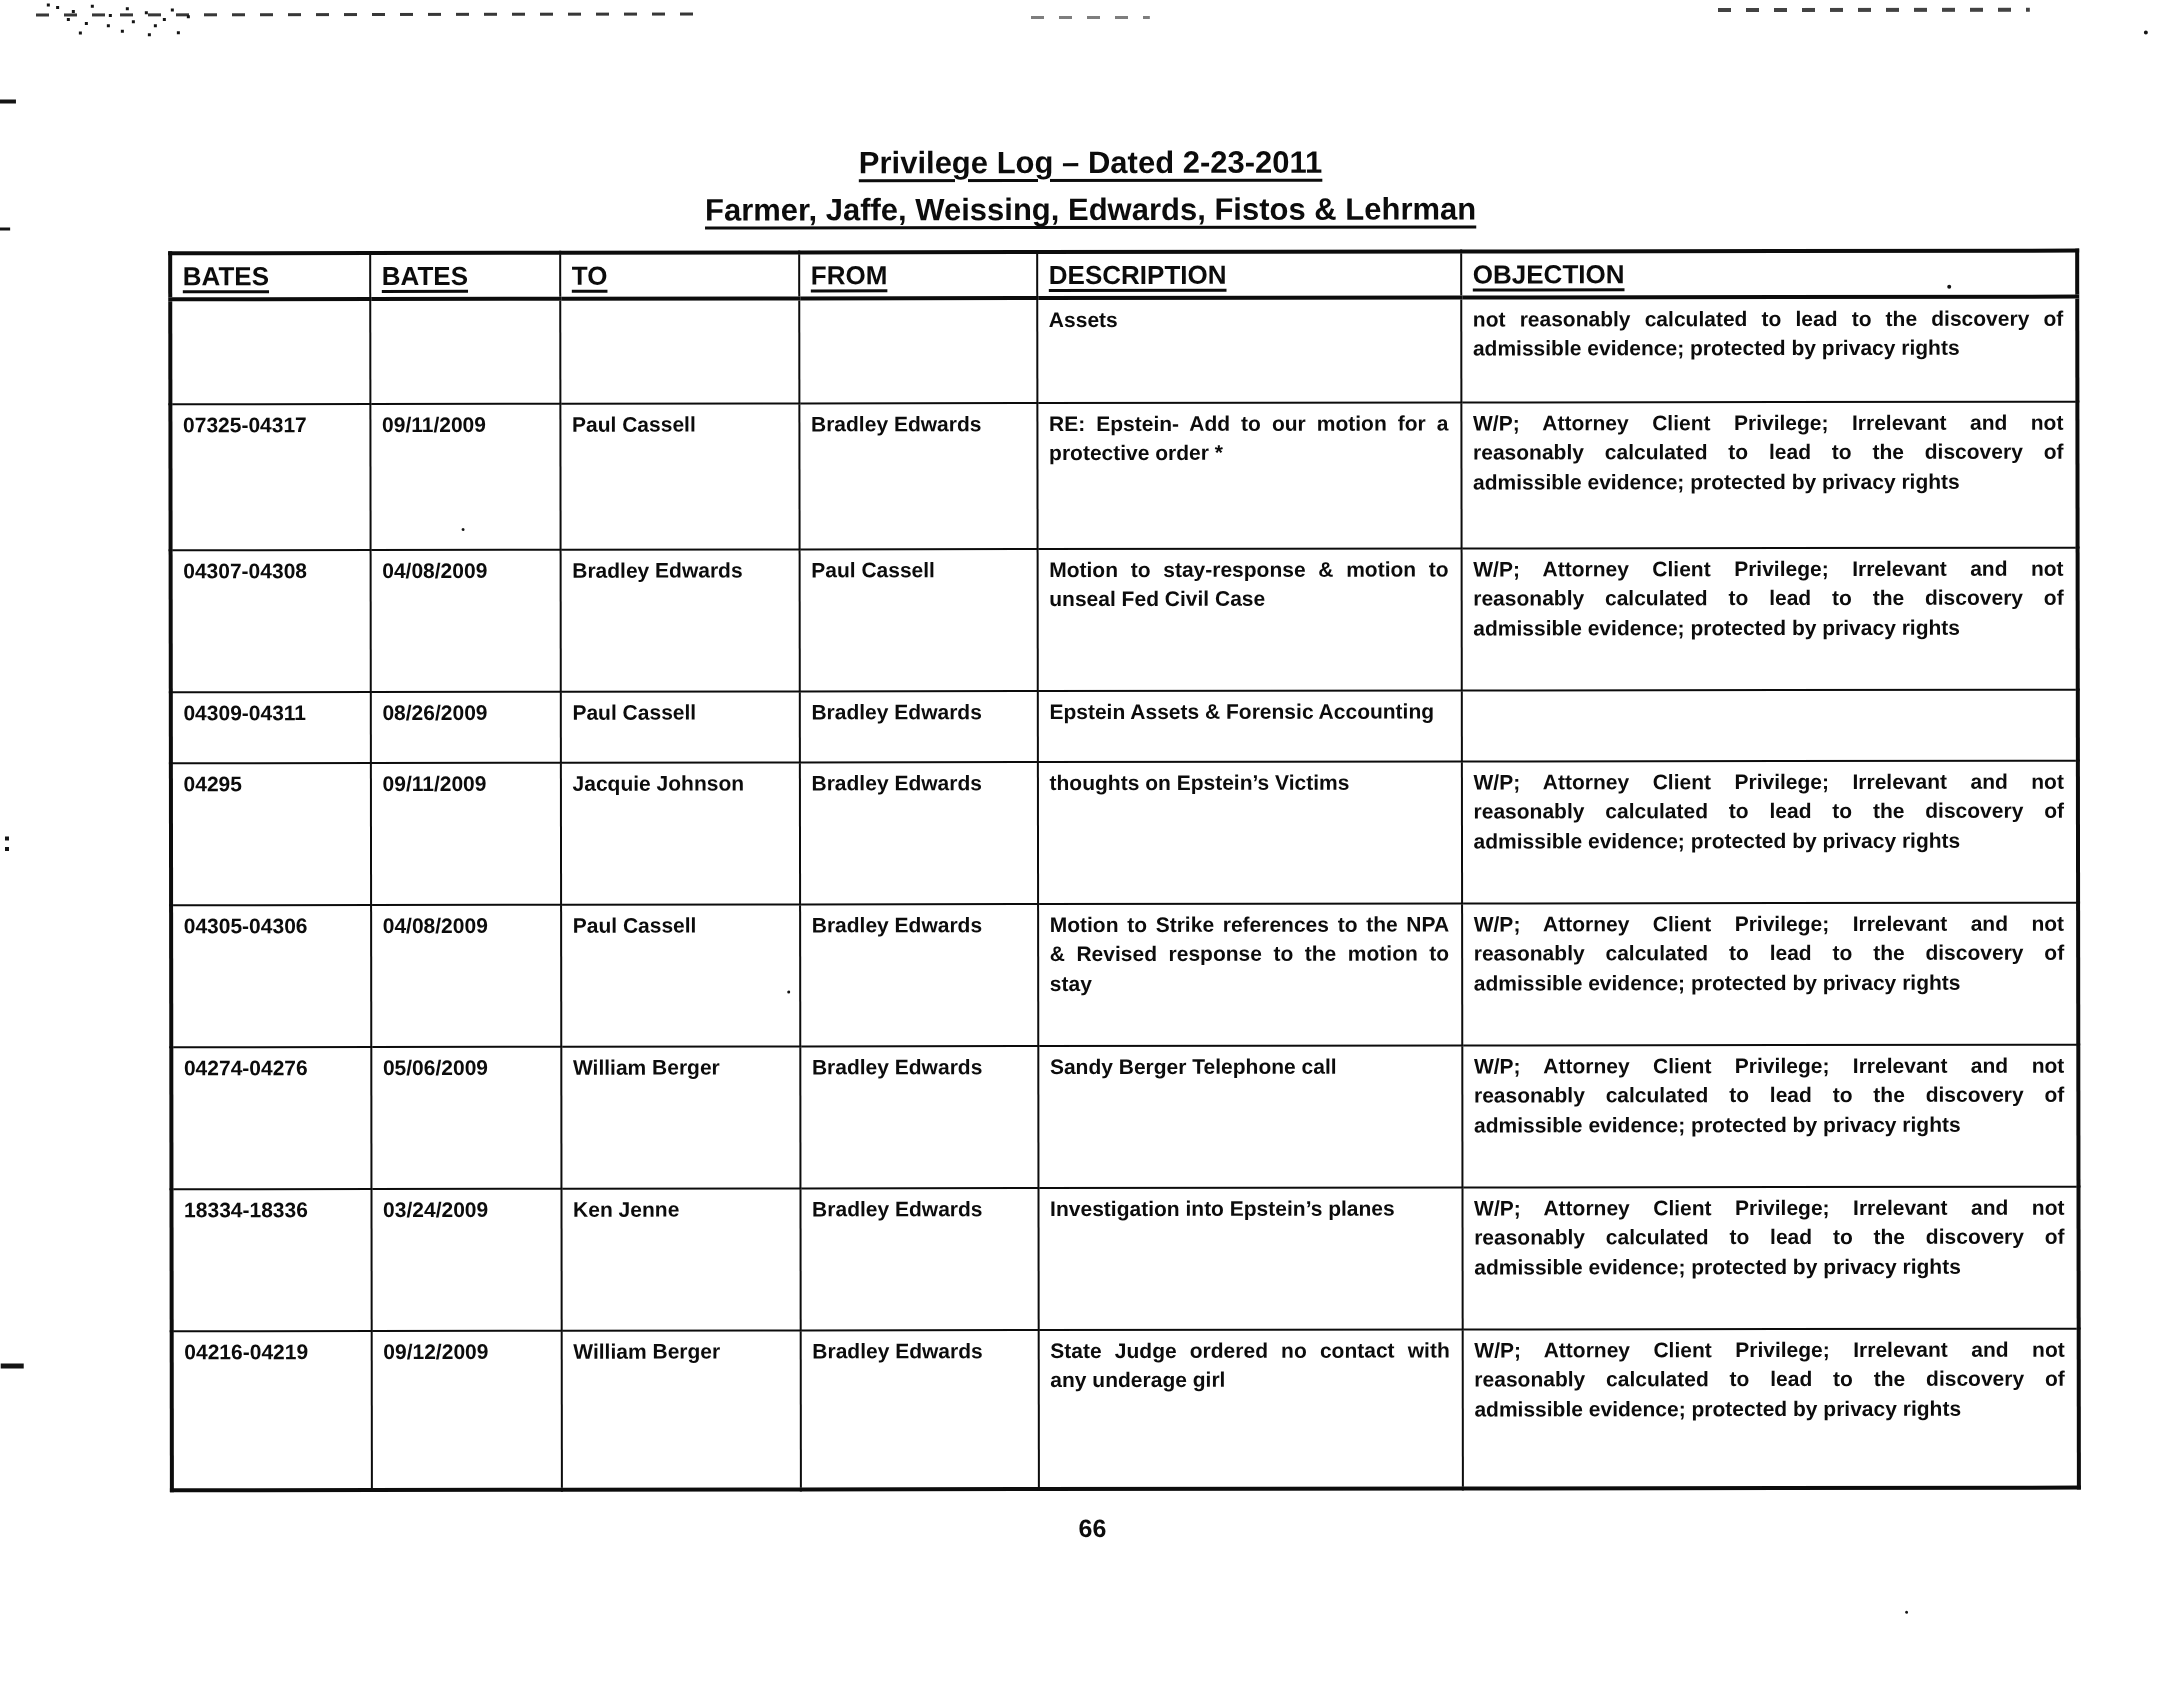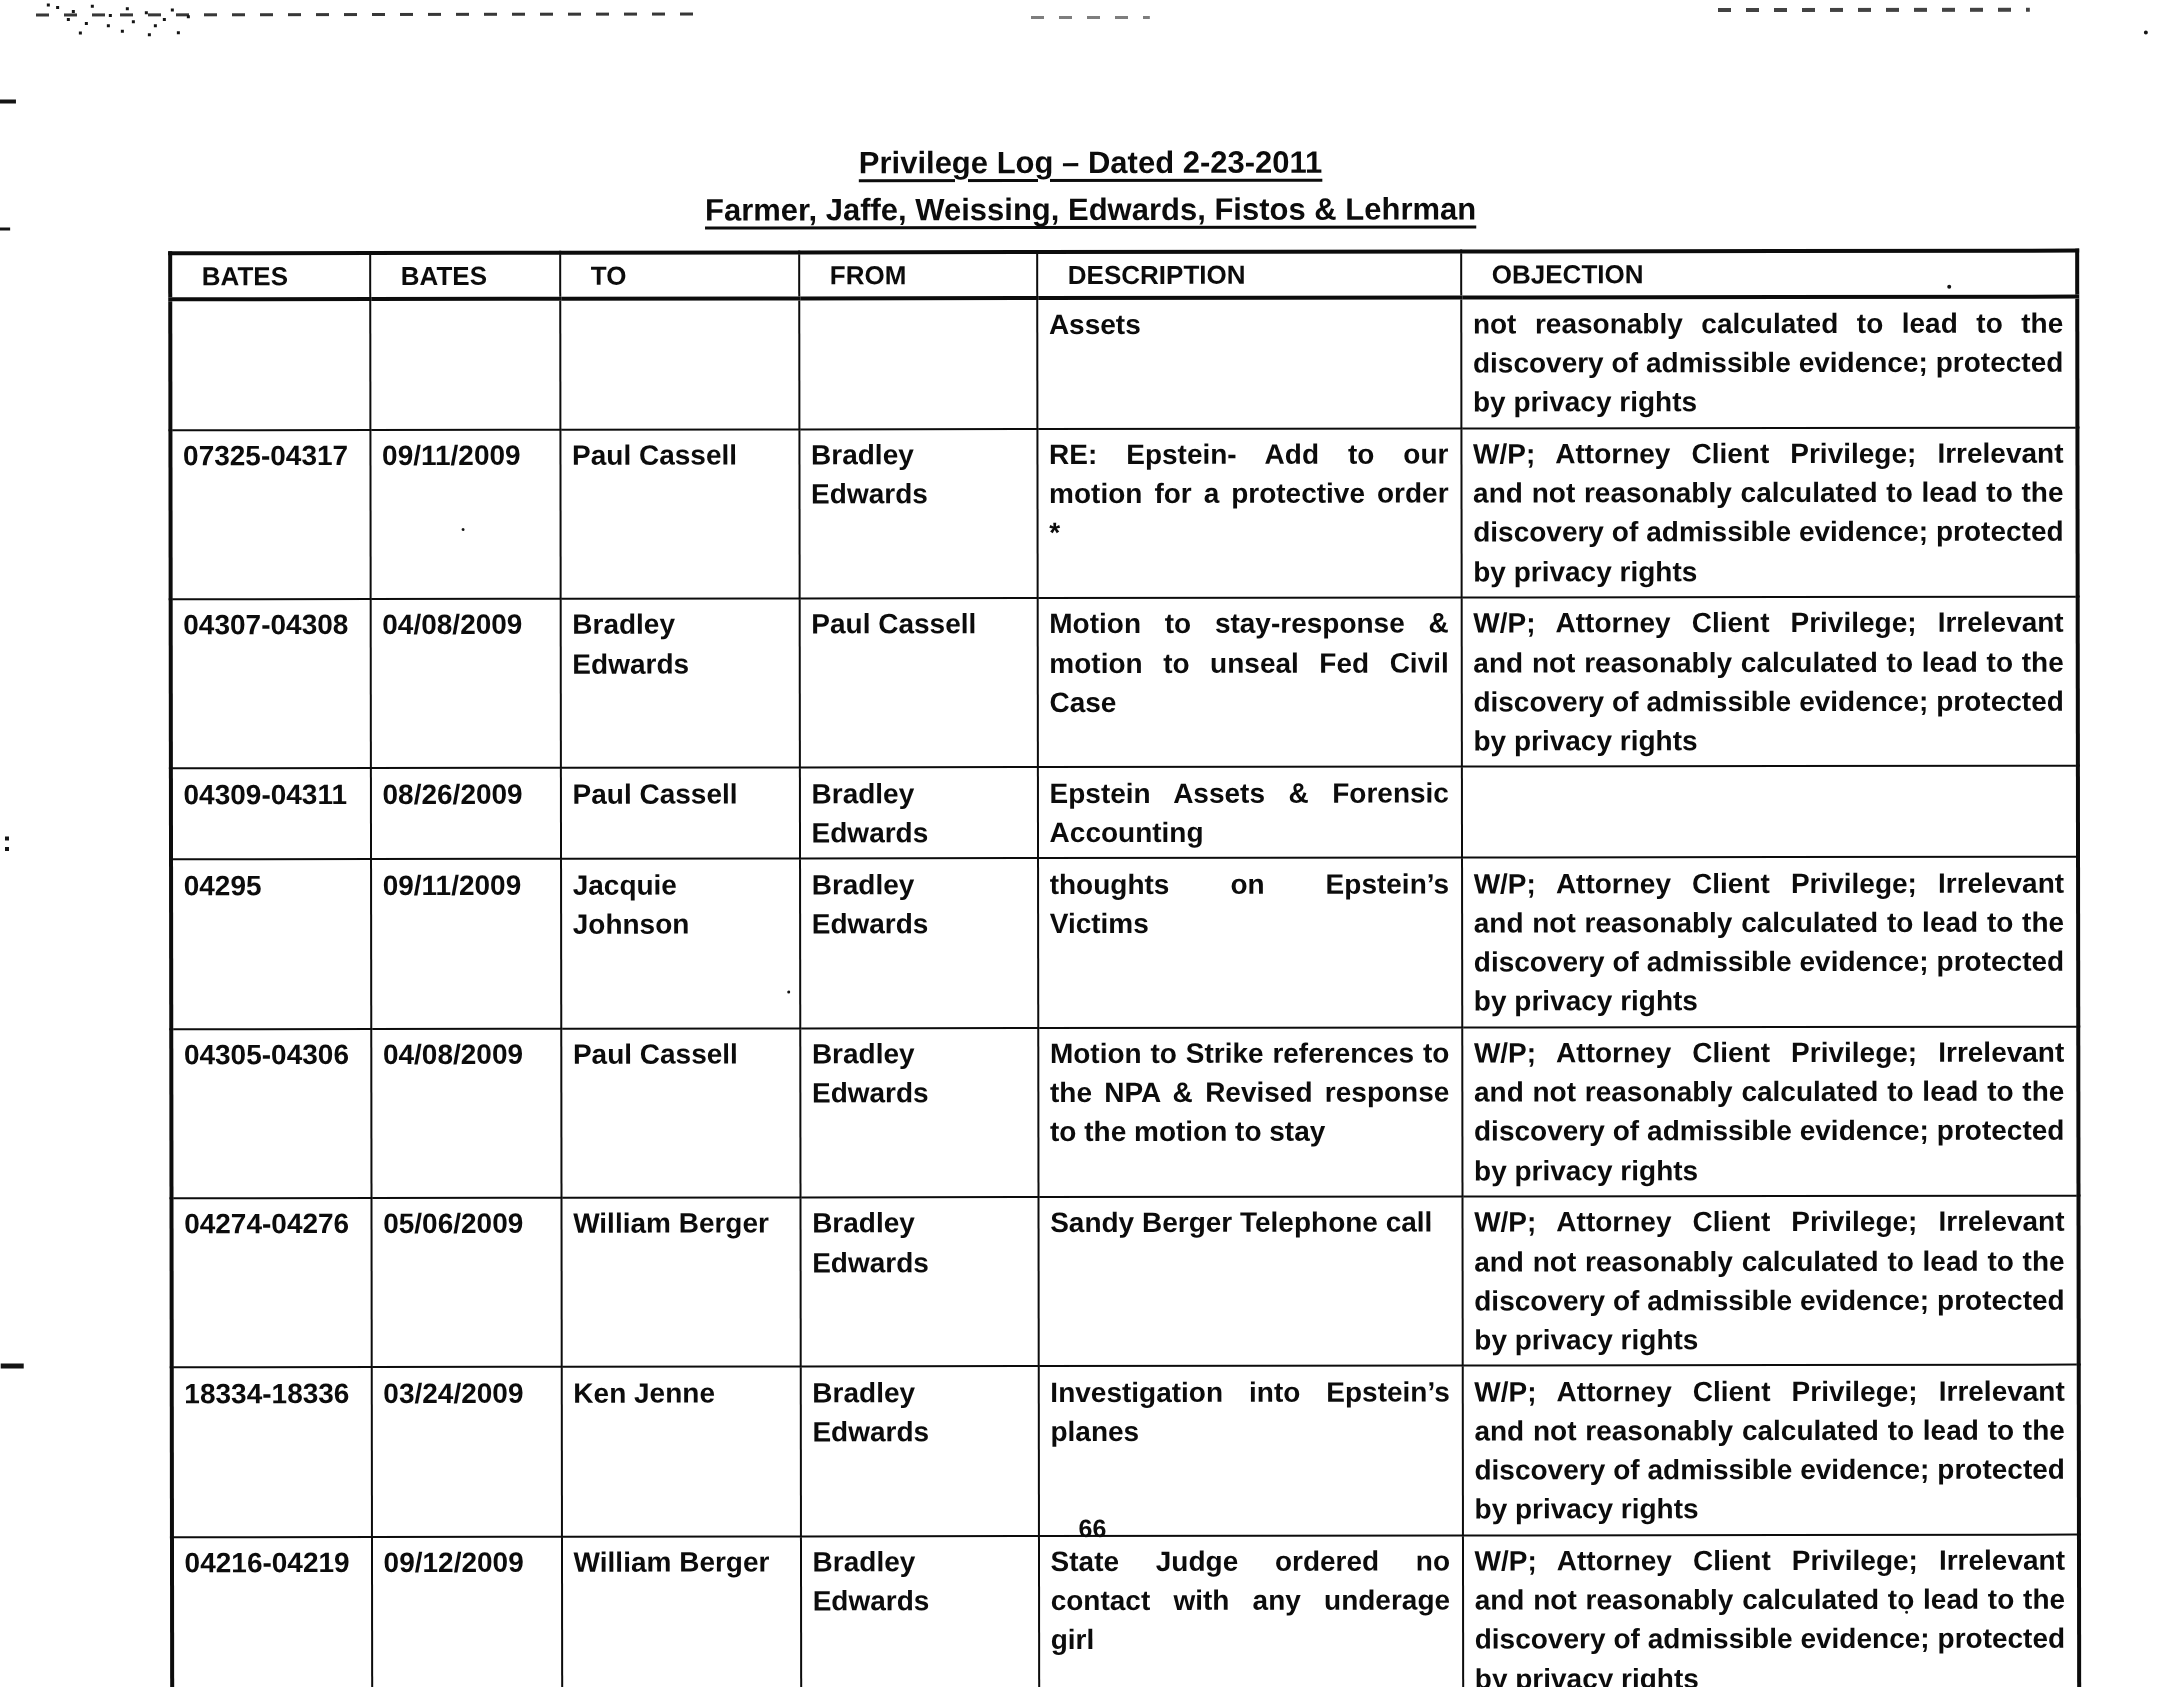--- a/index.html
+++ b/index.html
@@ -44,35 +44,35 @@
     width: 1908px;
     border-collapse: collapse;
     table-layout: fixed;
     border: 4.6px solid #0c0c0c;
   }
   .privilege-log th,
   .privilege-log td {
     border: 2.6px solid #0c0c0c;
     vertical-align: top;
     padding: 5.3px 12px 5.3px 10.6px;
-    font-size: 28px;
+    font-size: 21px;
     line-height: 1.40;
     overflow: hidden;
   }
   .privilege-log th {
     text-align: left;
     font-size: 26px;
     padding-top: 2.6px;
     padding-bottom: 2.6px;
     border-bottom-width: 4px;
   }
   .privilege-log th span {
+    text-decoration: underline;
     text-decoration-thickness: 2.6px;
     text-underline-offset: 4.6px;
-    margin-left: 19px;
   }
   .privilege-log thead tr { height: 38px; }
   .privilege-log tbody tr:nth-child(1) { height: 105px; }
   .privilege-log tbody tr:nth-child(2) { height: 146px; }
   .privilege-log tbody tr:nth-child(3) { height: 142px; }
   .privilege-log tbody tr:nth-child(4) { height: 71px; }
   .privilege-log tbody tr:nth-child(5) { height: 142px; }
   .privilege-log tbody tr:nth-child(6) { height: 142px; }
   .privilege-log tbody tr:nth-child(7) { height: 142px; }
   .privilege-log tbody tr:nth-child(8) { height: 142px; }

